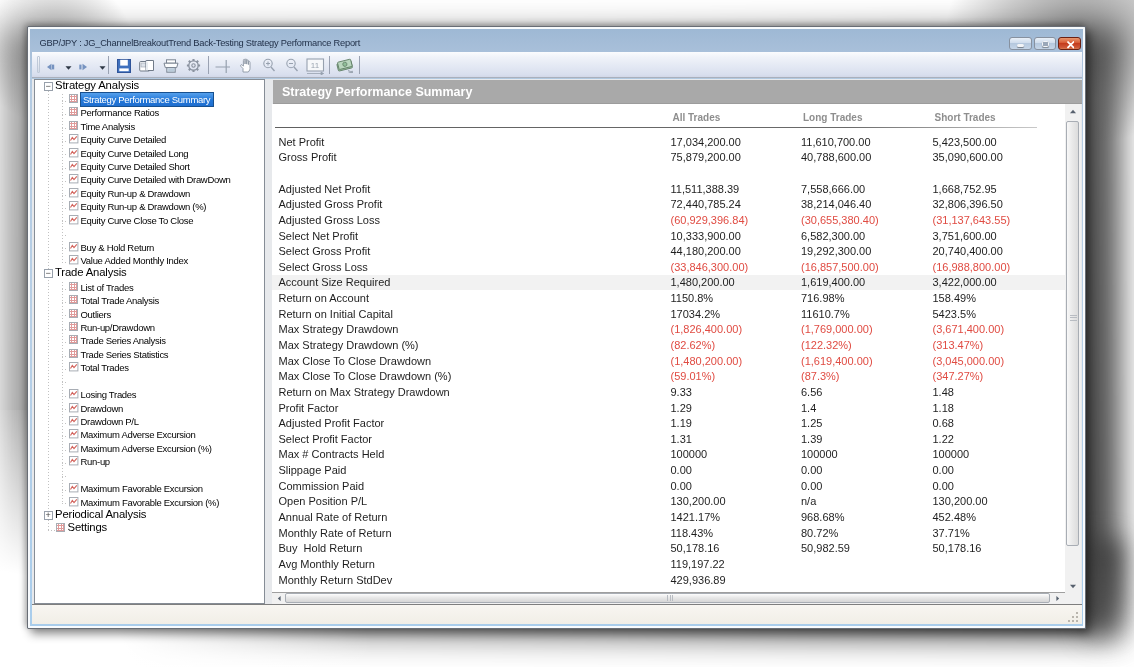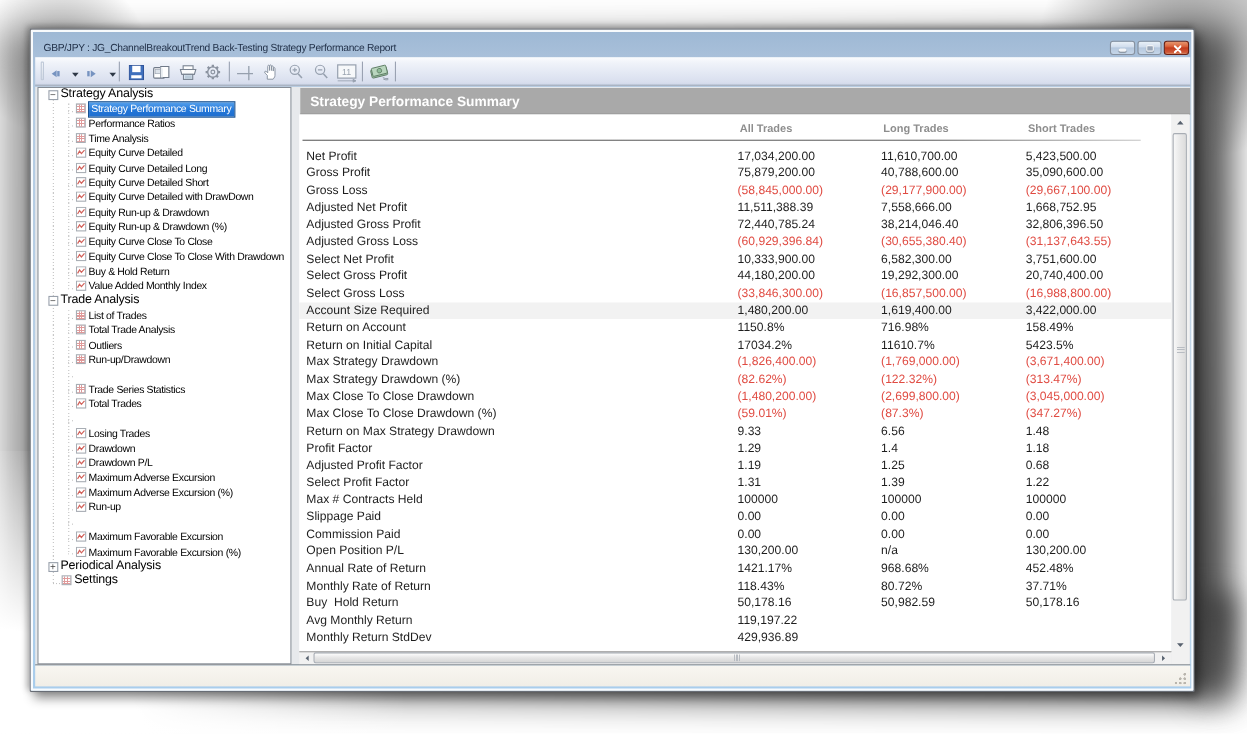--- a/index.html
+++ b/index.html
@@ -330,29 +330,20 @@
           </div>
 <div class="trw" style="top:133.20px">
             <span class="icw" style="left:33.5px">
               <svg class="ic" width="10" height="10" viewBox="0 0 10 10" style="left:0.5px;top:0.5px">
                 <rect x="0.5" y="0.5" width="8.4" height="8.4" fill="#fff" stroke="#a8adb4"></rect>
                 <path d="M1.5 6.5 L3.3 3.4 L5 5.6 L7.8 2.4" fill="none" stroke="#d2625b" stroke-width="1.1"></path>
               </svg>
             </span>
             <span class="tt" style="left:45.5px">Equity Curve Close To Close</span>
           </div>
-<div class="trw" style="top:146.62px">
-            <span class="icw" style="left:33.5px">
-              <svg class="ic" width="10" height="10" viewBox="0 0 10 10" style="left:0.5px;top:0.5px">
-                <rect x="0.5" y="0.5" width="8.4" height="8.4" fill="#fff" stroke="#a8adb4"></rect>
-                <path d="M1.5 6.5 L3.3 3.4 L5 5.6 L7.8 2.4" fill="none" stroke="#d2625b" stroke-width="1.1"></path>
-              </svg>
-            </span>
-            <span class="tt" style="left:45.5px">Equity Curve Close To Close With Drawdown</span>
-          </div>
 <div class="trw" style="top:173.46px">
             <span class="icw" style="left:33.5px">
               <svg class="ic" width="10" height="10" viewBox="0 0 10 10" style="left:0.5px;top:0.5px">
                 <rect x="0.5" y="0.5" width="8.4" height="8.4" fill="#fff" stroke="#a8adb4"></rect>
                 <path d="M1.5 6.5 L3.3 3.4 L5 5.6 L7.8 2.4" fill="none" stroke="#d2625b" stroke-width="1.1"></path>
               </svg>
             </span>
             <span class="tt" style="left:45.5px">Value Added Monthly Index</span>
           </div>
 <div class="trw" style="top:160.04px">
@@ -384,20 +375,26 @@
             <span class="icw" style="left:33.5px">
               <span class="ig"></span>
             </span>
             <span class="tt" style="left:45.5px">Outliers</span>
           </div>
 <div class="trw" style="top:240.56px">
             <span class="icw" style="left:33.5px">
               <span class="ig"></span>
             </span>
             <span class="tt" style="left:45.5px">Run-up/Drawdown</span>
+          </div>
+<div class="trw" style="top:253.98px">
+            <span class="icw" style="left:33.5px">
+              <span class="ig"></span>
+            </span>
+            <span class="tt" style="left:45.5px">Trade Series Analysis</span>
           </div>
 <div class="trw" style="top:267.40px">
             <span class="icw" style="left:33.5px">
               <span class="ig"></span>
             </span>
             <span class="tt" style="left:45.5px">Trade Series Statistics</span>
           </div>
 <div class="trw" style="top:280.82px">
             <span class="icw" style="left:33.5px">
               <svg class="ic" width="10" height="10" viewBox="0 0 10 10" style="left:0.5px;top:0.5px">
@@ -501,26 +498,20 @@
             <span class="tv " style="left:398.5px">17,034,200.00</span>
             <span class="tv " style="left:529.0px">11,610,700.00</span>
             <span class="tv " style="left:660.5px">5,423,500.00</span>
           </div>
 <div class="trow" style="top:46.04px">
             <span class="tn">Gross Profit</span>
             <span class="tv " style="left:398.5px">75,879,200.00</span>
             <span class="tv " style="left:529.0px">40,788,600.00</span>
             <span class="tv " style="left:660.5px">35,090,600.00</span>
           </div>
-<div class="trow" style="top:61.68px">
-            <span class="tn">Gross Loss</span>
-            <span class="tv neg" style="left:398.5px">(58,845,000.00)</span>
-            <span class="tv neg" style="left:529.0px">(29,177,900.00)</span>
-            <span class="tv neg" style="left:660.5px">(29,667,100.00)</span>
-          </div>
 <div class="trow" style="top:77.32px">
             <span class="tn">Adjusted Net Profit</span>
             <span class="tv " style="left:398.5px">11,511,388.39</span>
             <span class="tv " style="left:529.0px">7,558,666.00</span>
             <span class="tv " style="left:660.5px">1,668,752.95</span>
           </div>
 <div class="trow" style="top:92.96px">
             <span class="tn">Adjusted Gross Profit</span>
             <span class="tv " style="left:398.5px">72,440,785.24</span>
             <span class="tv " style="left:529.0px">38,214,046.40</span>
@@ -576,21 +567,21 @@
           </div>
 <div class="trow" style="top:233.72px">
             <span class="tn">Max Strategy Drawdown (%)</span>
             <span class="tv neg" style="left:398.5px">(82.62%)</span>
             <span class="tv neg" style="left:529.0px">(122.32%)</span>
             <span class="tv neg" style="left:660.5px">(313.47%)</span>
           </div>
 <div class="trow" style="top:249.36px">
             <span class="tn">Max Close To Close Drawdown</span>
             <span class="tv neg" style="left:398.5px">(1,480,200.00)</span>
-            <span class="tv neg" style="left:529.0px">(2,699,800.00)</span>
+            <span class="tv neg" style="left:529.0px">(1,619,400.00)</span>
             <span class="tv neg" style="left:660.5px">(3,045,000.00)</span>
           </div>
 <div class="trow" style="top:265.00px">
             <span class="tn">Max Close To Close Drawdown (%)</span>
             <span class="tv neg" style="left:398.5px">(59.01%)</span>
             <span class="tv neg" style="left:529.0px">(87.3%)</span>
             <span class="tv neg" style="left:660.5px">(347.27%)</span>
           </div>
 <div class="trow" style="top:280.64px">
             <span class="tn">Return on Max Strategy Drawdown</span>

